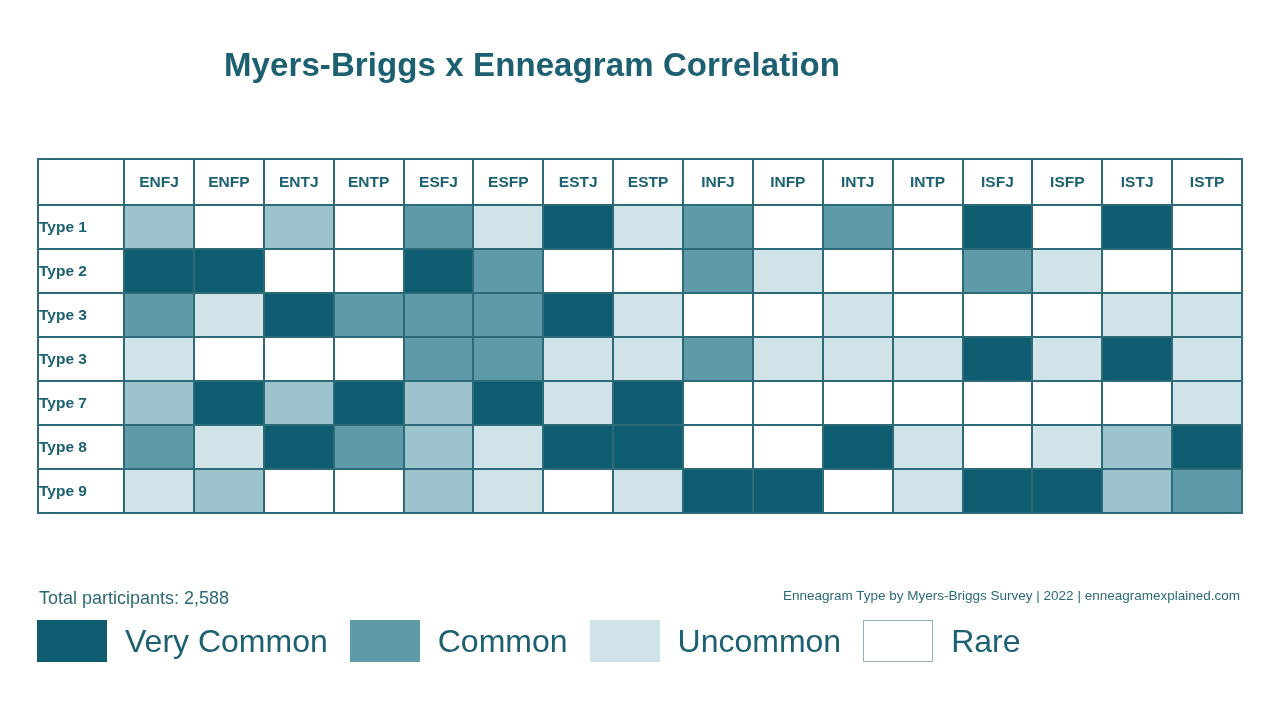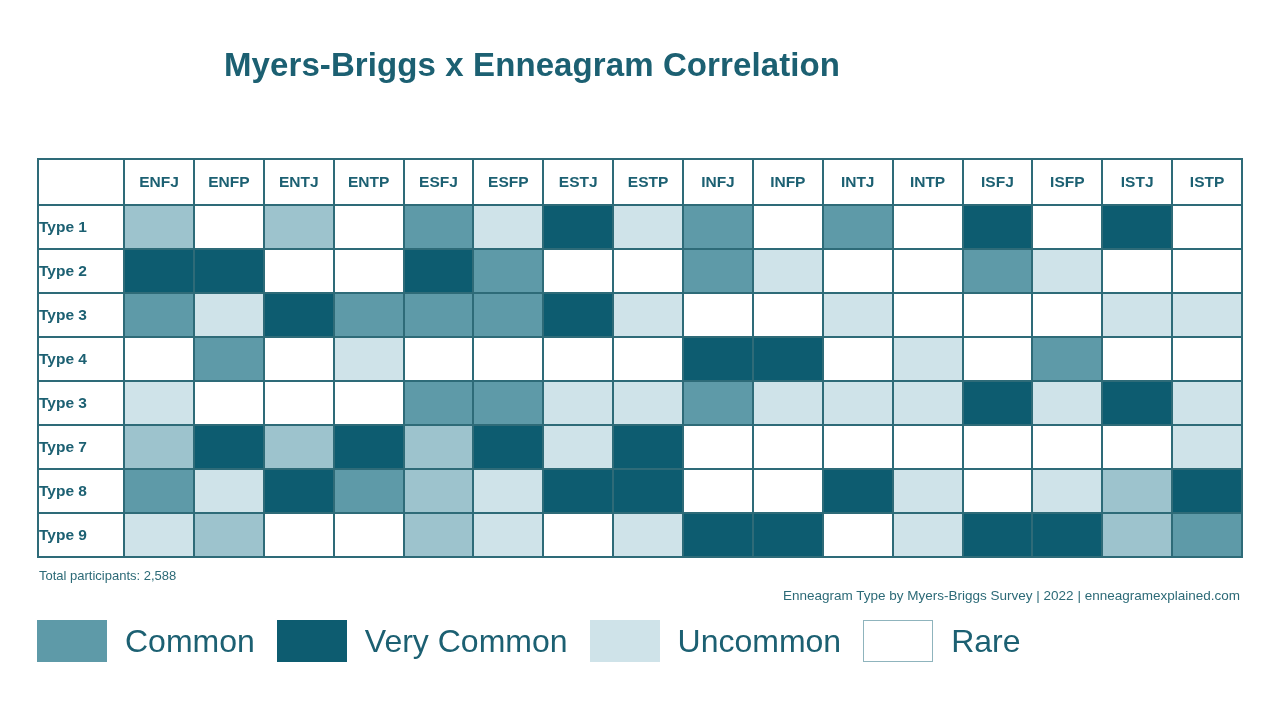--- a/index.html
+++ b/index.html
@@ -76,22 +76,22 @@
   
   .lv-very     { background: #0d5c70 !important; }
   .lv-common   { background: #5e9aa8 !important; }
   .lv-uncommon { background: #cfe3e9 !important; }
   .lv-rare     { background: #ffffff !important; }
   .lv-common-l { background: #9dc3cd !important; }
 
   #footer-left {
     position: absolute;
     left: 39px;
-    top: 568px;
-    font-size: 13px;
+    top: 588px;
+    font-size: 18px;
     color: #2c6a77;
     white-space: nowrap;
   }
   #footer-right {
     position: absolute;
     right: 40px;
     top: 588px;
     font-size: 13.5px;
     color: #2c6a77;
     white-space: nowrap;
@@ -230,39 +230,20 @@
             <td class="cell lv-rare"></td>
             <td class="cell lv-rare"></td>
             <td class="cell lv-uncommon"></td>
             <td class="cell lv-rare"></td>
             <td class="cell lv-rare"></td>
             <td class="cell lv-rare"></td>
             <td class="cell lv-uncommon"></td>
             <td class="cell lv-uncommon"></td>
           </tr>
           <tr>
-            <th class="rowhead">Type 4</th>
-            <td class="cell lv-rare"></td>
-            <td class="cell lv-common"></td>
-            <td class="cell lv-rare"></td>
-            <td class="cell lv-uncommon"></td>
-            <td class="cell lv-rare"></td>
-            <td class="cell lv-rare"></td>
-            <td class="cell lv-rare"></td>
-            <td class="cell lv-rare"></td>
-            <td class="cell lv-very"></td>
-            <td class="cell lv-very"></td>
-            <td class="cell lv-rare"></td>
-            <td class="cell lv-uncommon"></td>
-            <td class="cell lv-rare"></td>
-            <td class="cell lv-common"></td>
-            <td class="cell lv-rare"></td>
-            <td class="cell lv-rare"></td>
-          </tr>
-          <tr>
             <th class="rowhead">Type 3</th>
             <td class="cell lv-uncommon"></td>
             <td class="cell lv-rare"></td>
             <td class="cell lv-rare"></td>
             <td class="cell lv-rare"></td>
             <td class="cell lv-common"></td>
             <td class="cell lv-common"></td>
             <td class="cell lv-uncommon"></td>
             <td class="cell lv-uncommon"></td>
             <td class="cell lv-common"></td>
@@ -333,26 +314,26 @@
           </tr>
         </tbody>
     </table>
   </div>
 
   <div id="footer-left">Total participants: 2,588</div>
   <div id="footer-right">Enneagram Type by Myers-Briggs Survey | 2022 | enneagramexplained.com</div>
 
   <div id="legend">
       <div class="legend-item">
+        <div class="legend-swatch" style="background: rgb(13, 92, 112);"></div>
+        <div class="legend-label">Very Common</div>
+      </div>
+      <div class="legend-item">
         <div class="legend-swatch" style="background: rgb(94, 154, 168);"></div>
         <div class="legend-label">Common</div>
-      </div>
-      <div class="legend-item">
-        <div class="legend-swatch" style="background: rgb(13, 92, 112);"></div>
-        <div class="legend-label">Very Common</div>
       </div>
       <div class="legend-item">
         <div class="legend-swatch" style="background: rgb(207, 227, 233);"></div>
         <div class="legend-label">Uncommon</div>
       </div>
       <div class="legend-item">
         <div class="legend-swatch rare-swatch" style="background: rgb(255, 255, 255);"></div>
         <div class="legend-label">Rare</div>
       </div>
     </div>

